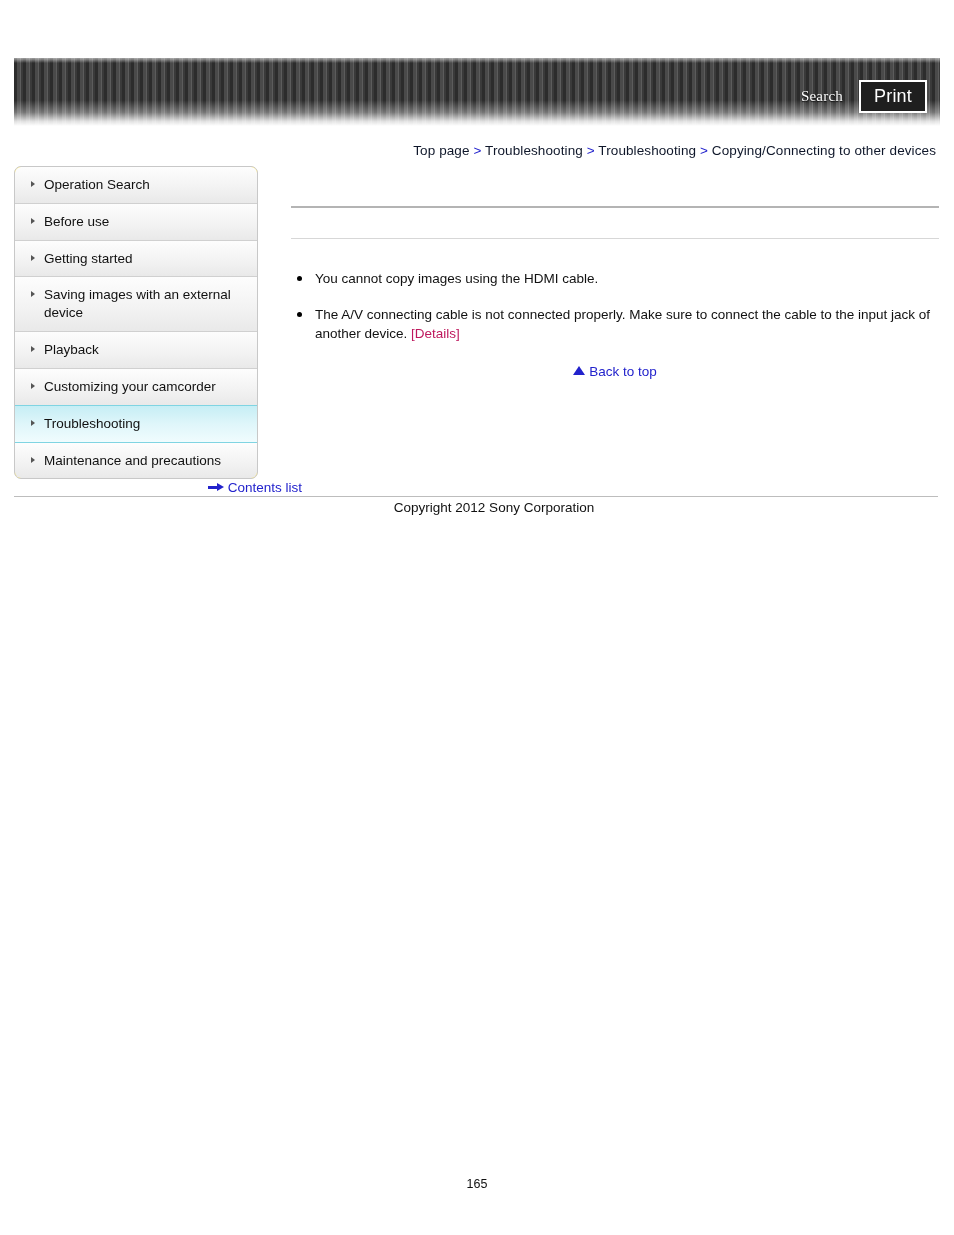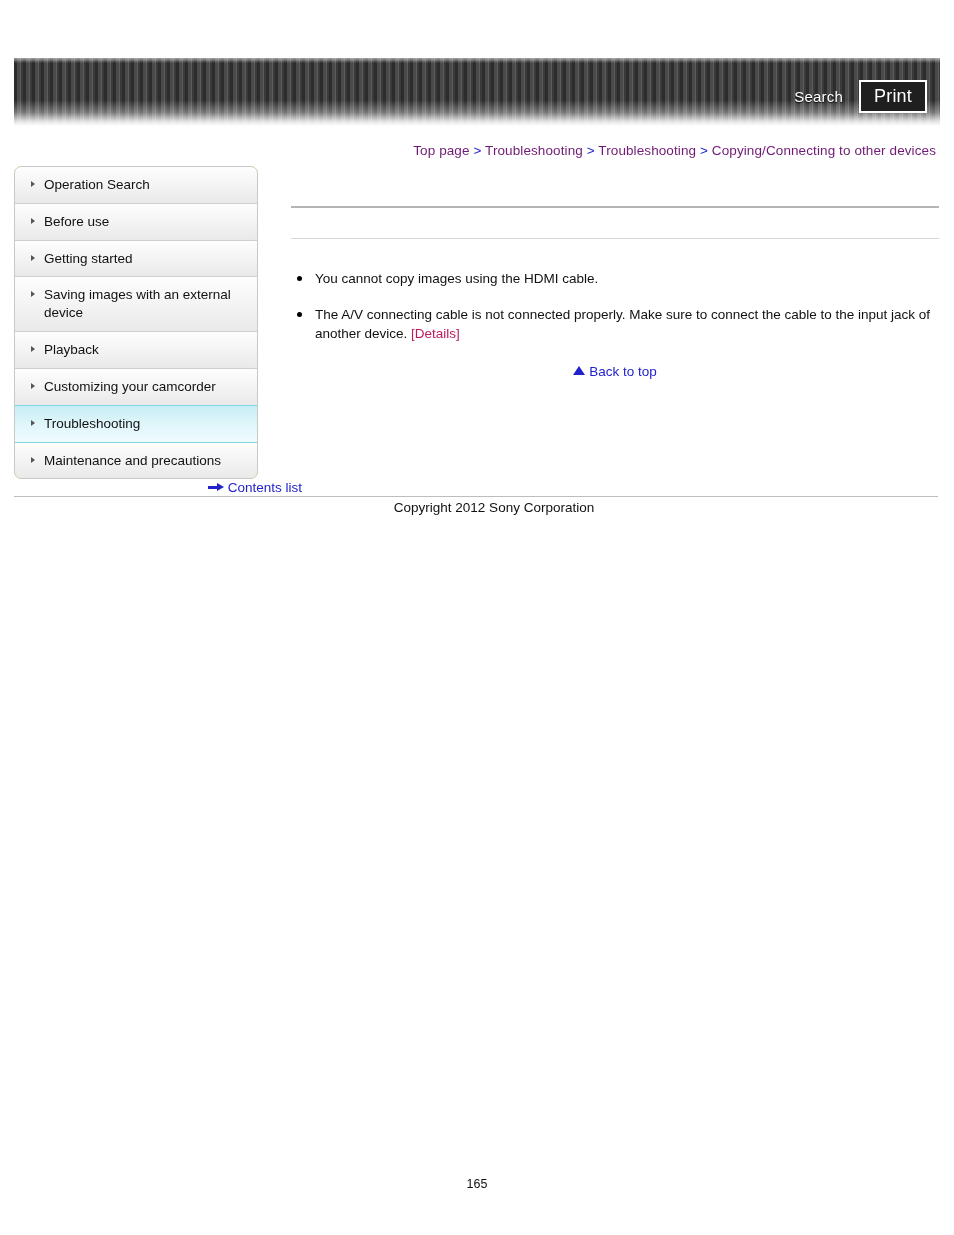--- a/index.html
+++ b/index.html
@@ -60,20 +60,21 @@
     align-items: center;
     gap: 16px;
   }
   .search-link {
     color: #ffffff;
     font-size: 15px;
     line-height: 1;
     text-shadow: 0 1px 1px rgba(0,0,0,0.8);
     letter-spacing: 0.2px;
     cursor: pointer;
+    font-family: Liberation Serif, serif;
   }
   .print-button {
     border: 2px solid #ffffff;
     background: #1f1f1f;
     color: #ffffff;
     font-size: 18px;
     line-height: 1;
     padding: 5px 13px 6px 13px;
     cursor: pointer;
     letter-spacing: 0.2px;
@@ -82,21 +83,21 @@
   
   .breadcrumb {
     position: absolute;
     right: 18px;
     top: 143px;
     font-size: 13.5px;
     color: #2222cc;
     white-space: nowrap;
     letter-spacing: 0.1px;
   }
-  .breadcrumb .crumb { color: #701a75; cursor: pointer; }
+  .breadcrumb .crumb { color: #0f172a; cursor: pointer; }
   .breadcrumb .sep { color: #2222cc; }
 
   
   .sidebar {
     position: absolute;
     left: 14px;
     top: 166px;
     width: 244px;
     border: 1px solid #c8c8c8;
     border-radius: 7px;

